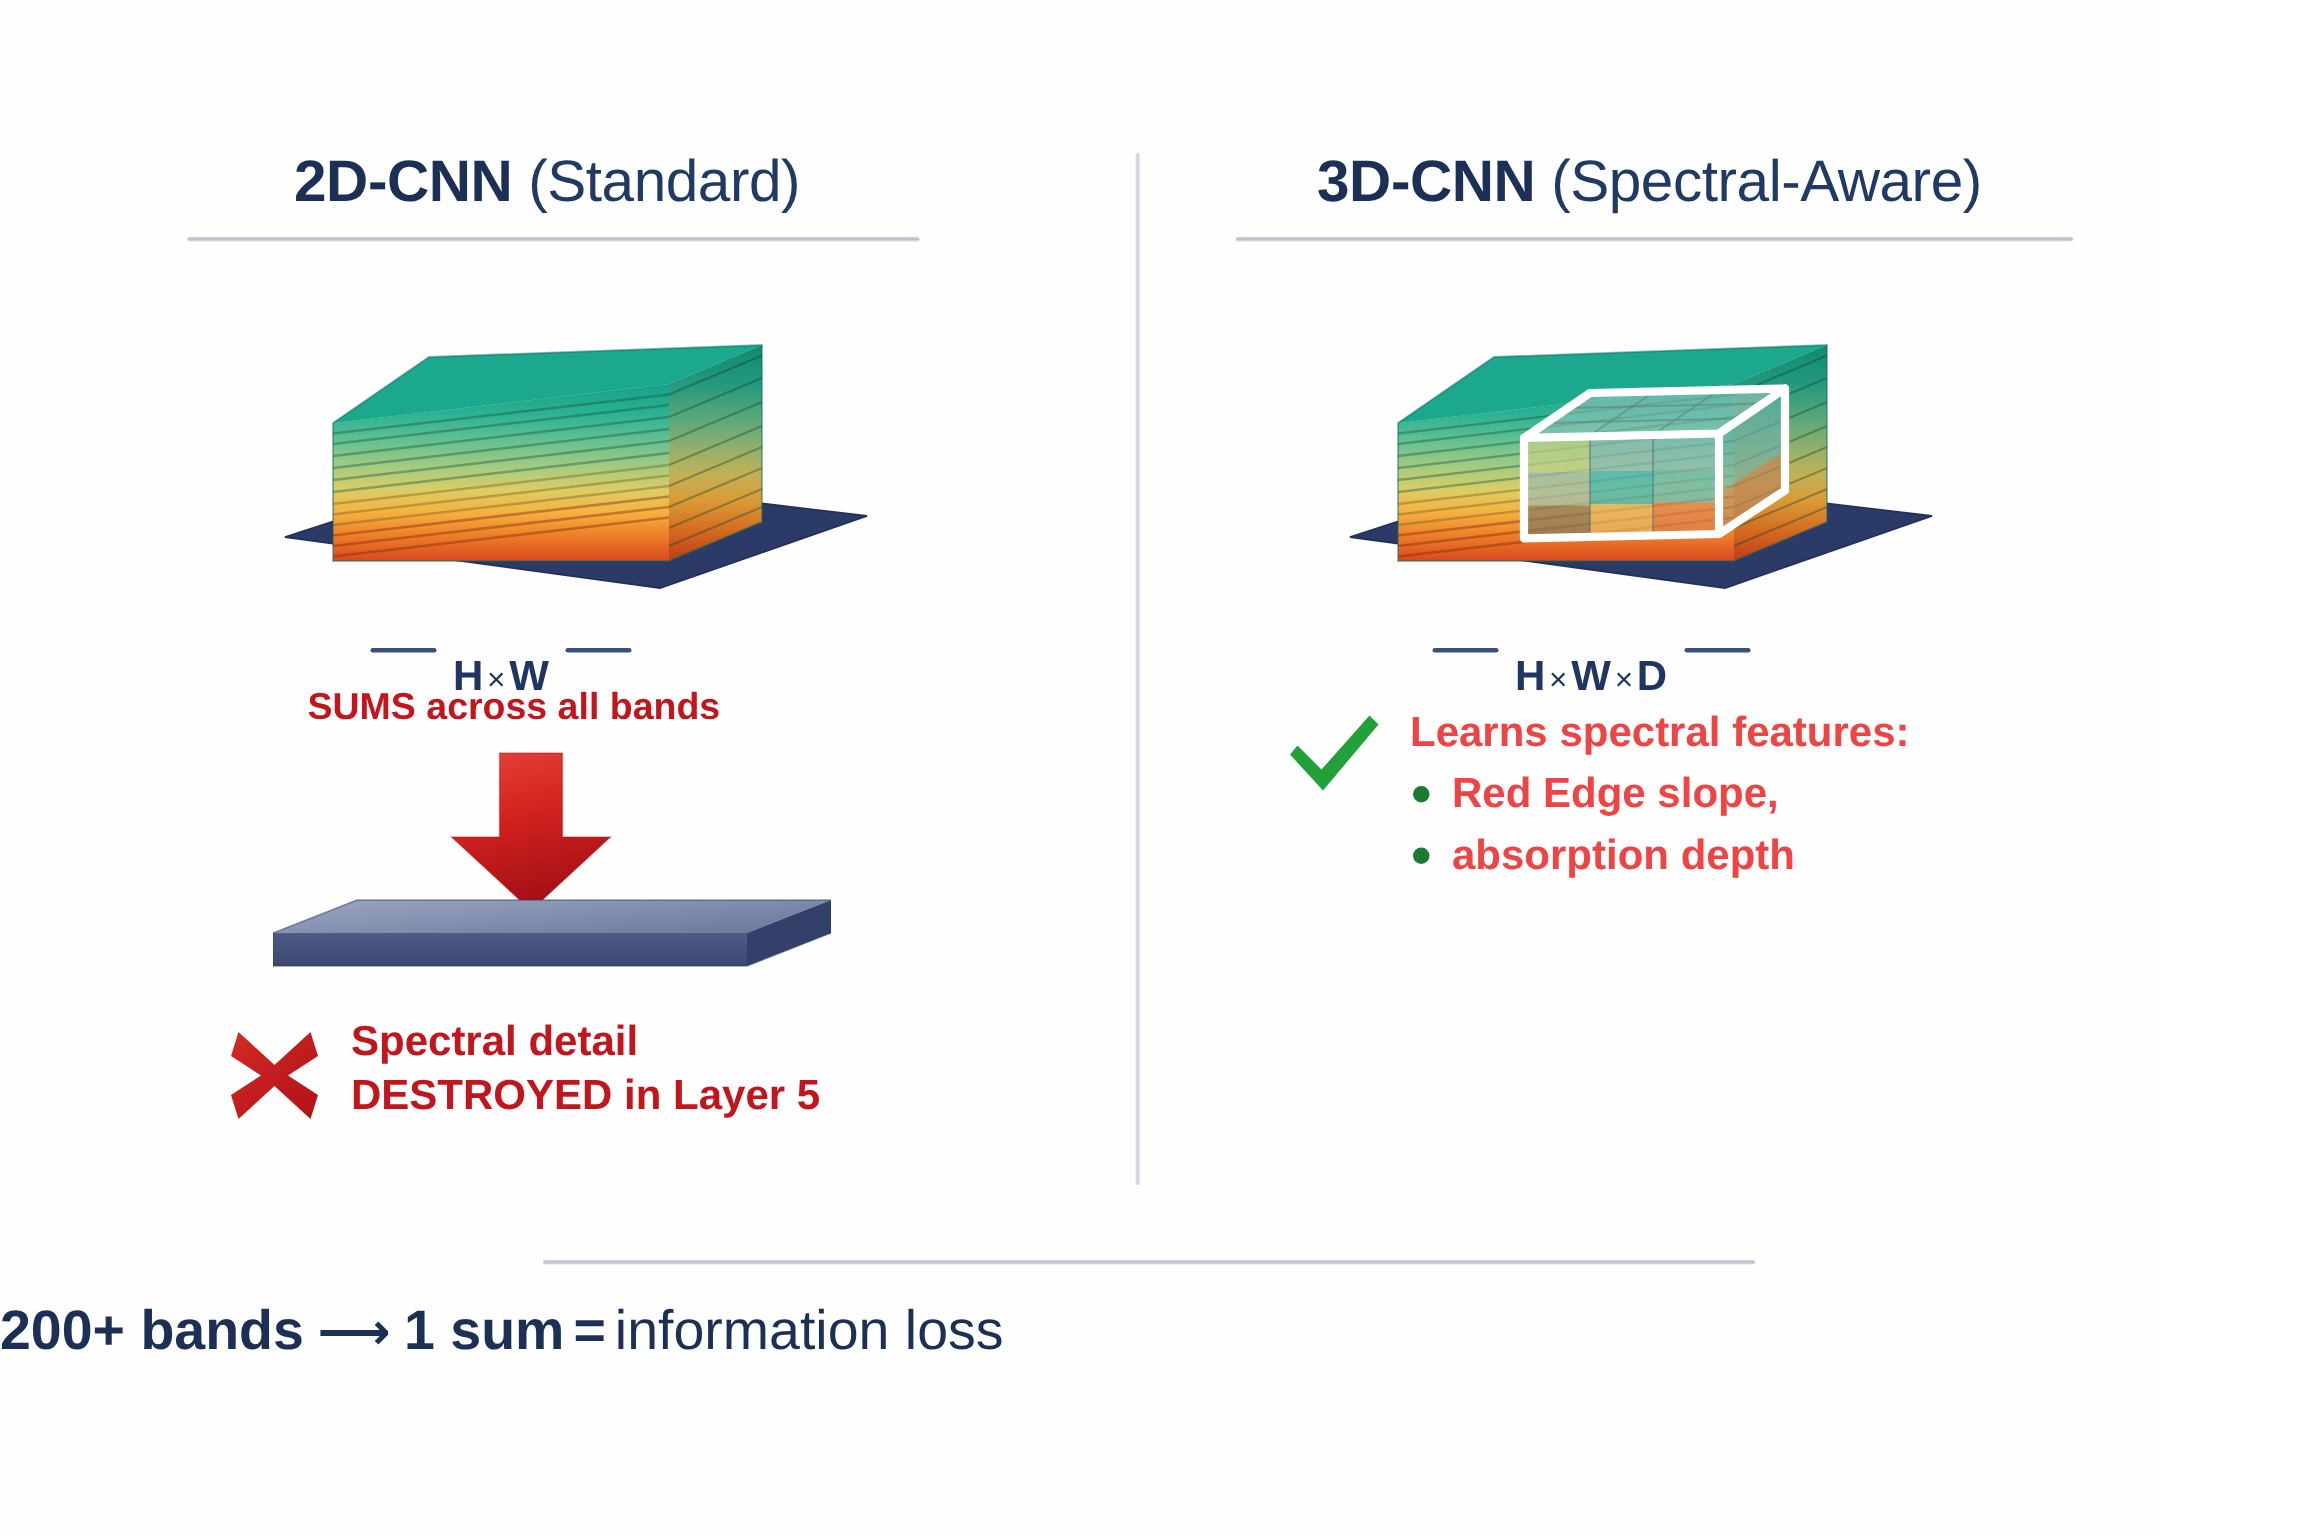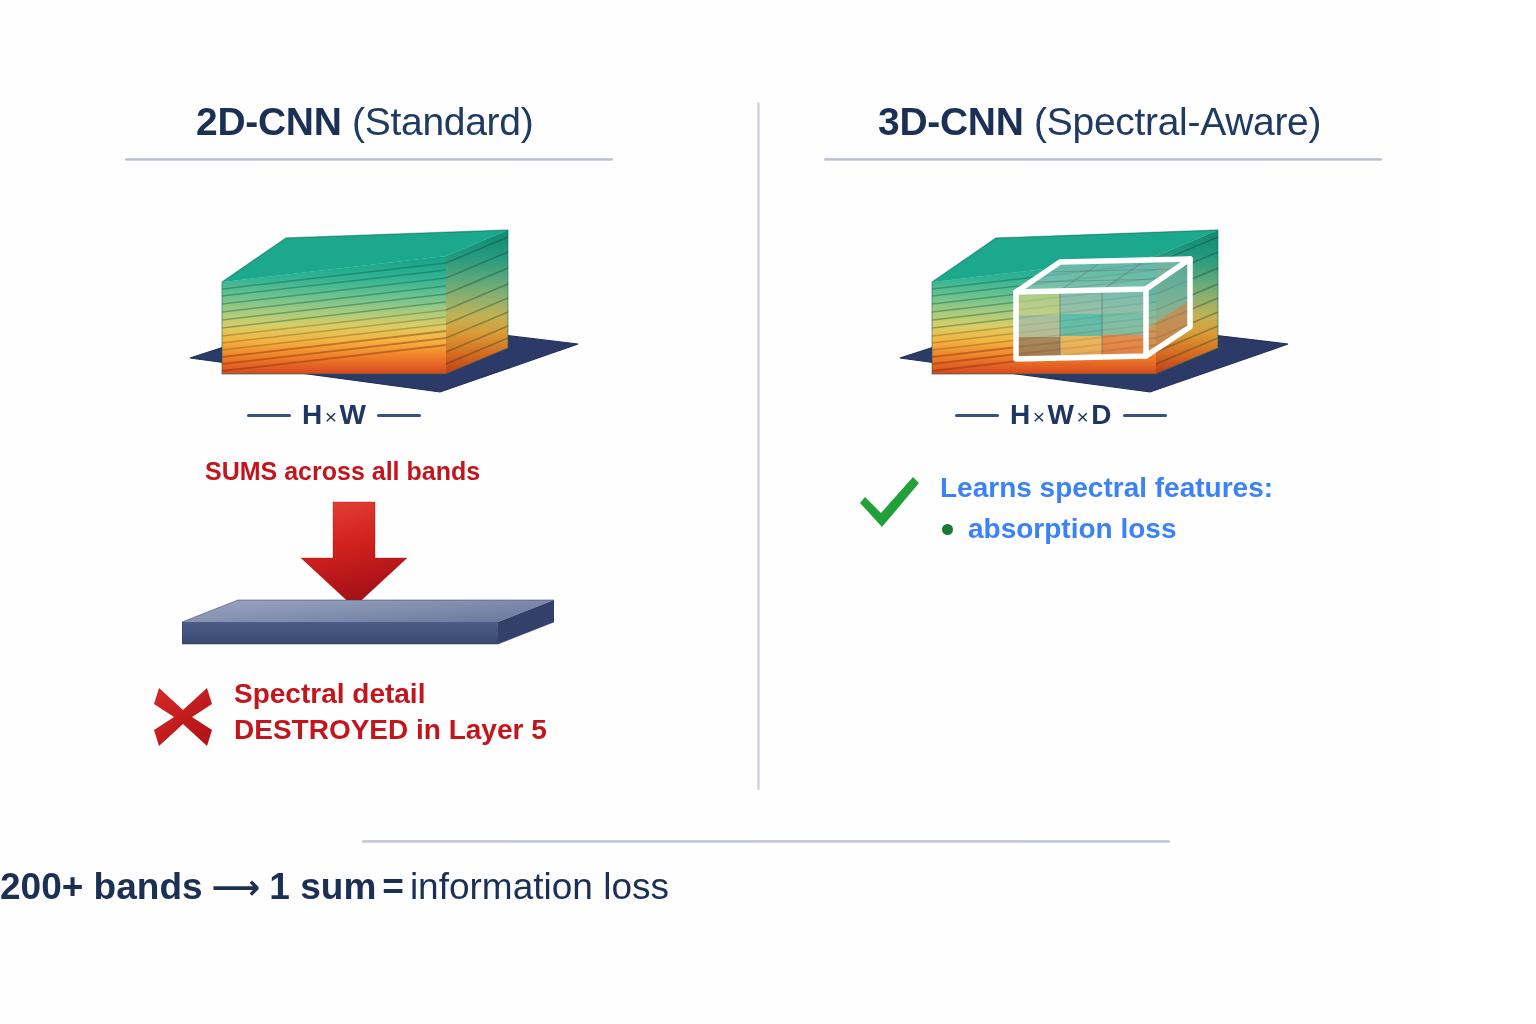--- a/index.html
+++ b/index.html
@@ -75,20 +75,21 @@
     width: 44px;
     height: 3px;
     background: #2a4272;
     border-radius: 2px;
     opacity: 0.92;
   }
   .dim-label .txt {
     font-size: 28px;
     font-weight: 700;
     letter-spacing: 0.5px;
+    margin-top: 36px;
   }
   .dim-label .txt .x {
     font-weight: 400;
     font-size: 21px;
     padding: 0 2px;
   }
   #dim-left  { left: 247px; top: 399px; }
   #dim-right { left: 955px; top: 399px; }
 
   
@@ -141,21 +142,21 @@
   #learns-block {
     position: absolute;
     left: 856px;
     top: 470px;
     display: flex;
     align-items: flex-start;
     gap: 18px;
   }
   #learns-block .check { width: 66px; height: 56px; flex: 0 0 auto; margin-top: 6px; }
   #learns-block .content {
-    color: #3b82f6;
+    color: #ef4444;
     white-space: nowrap;
   }
   #learns-block .heading {
     font-size: 28px;
     font-weight: 700;
     line-height: 1.25;
   }
   #learns-block ul {
     list-style: none;
     margin: 4px 0 0 0;
@@ -474,21 +475,22 @@
 
   <div id="learns-block">
     <span class="check">
       <svg width="66" height="56" viewBox="0 0 66 56">
         <path d="M4 27 L9 21 L25 37 L57 1 L63 7 L26 51 Z" fill="#22a13a"></path>
       </svg>
     </span>
     <span class="content">
       <div class="heading">Learns spectral features:</div>
       <ul>
-        <li><span class="dot"></span><span>absorption loss</span></li>
+        <li><span class="dot"></span><span>Red Edge slope,</span></li>
+        <li><span class="dot"></span><span>absorption depth</span></li>
       </ul>
     </span>
   </div>
 
   <div id="bottom-rule"></div>
   <div id="bottom-caption">
     <span class="b">200+ bands</span><span class="arrow">⟶</span><span class="b">1 sum</span><span class="eq">=</span><span class="light">information loss</span>
   </div>
 
 </div>

